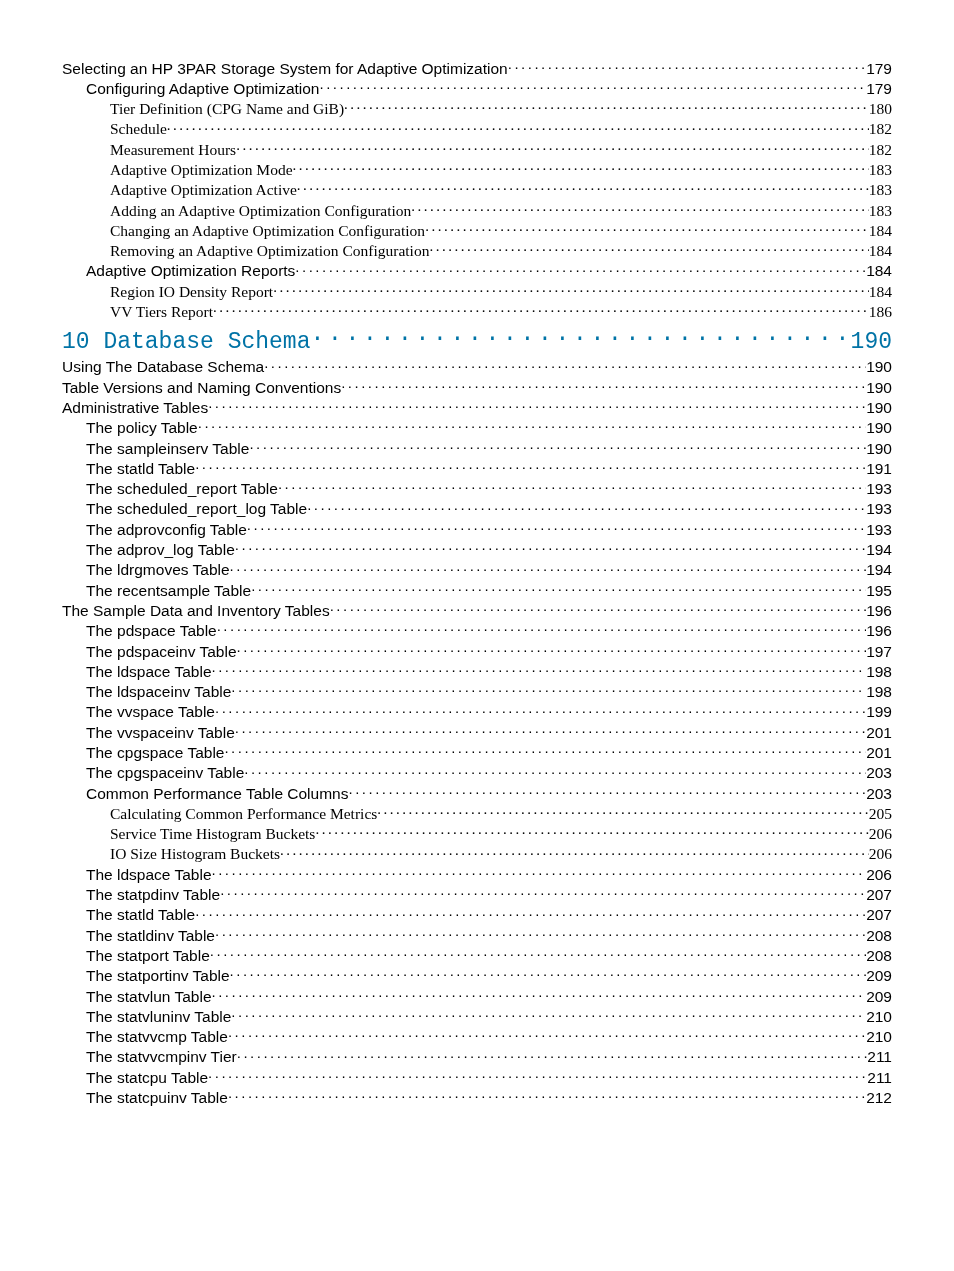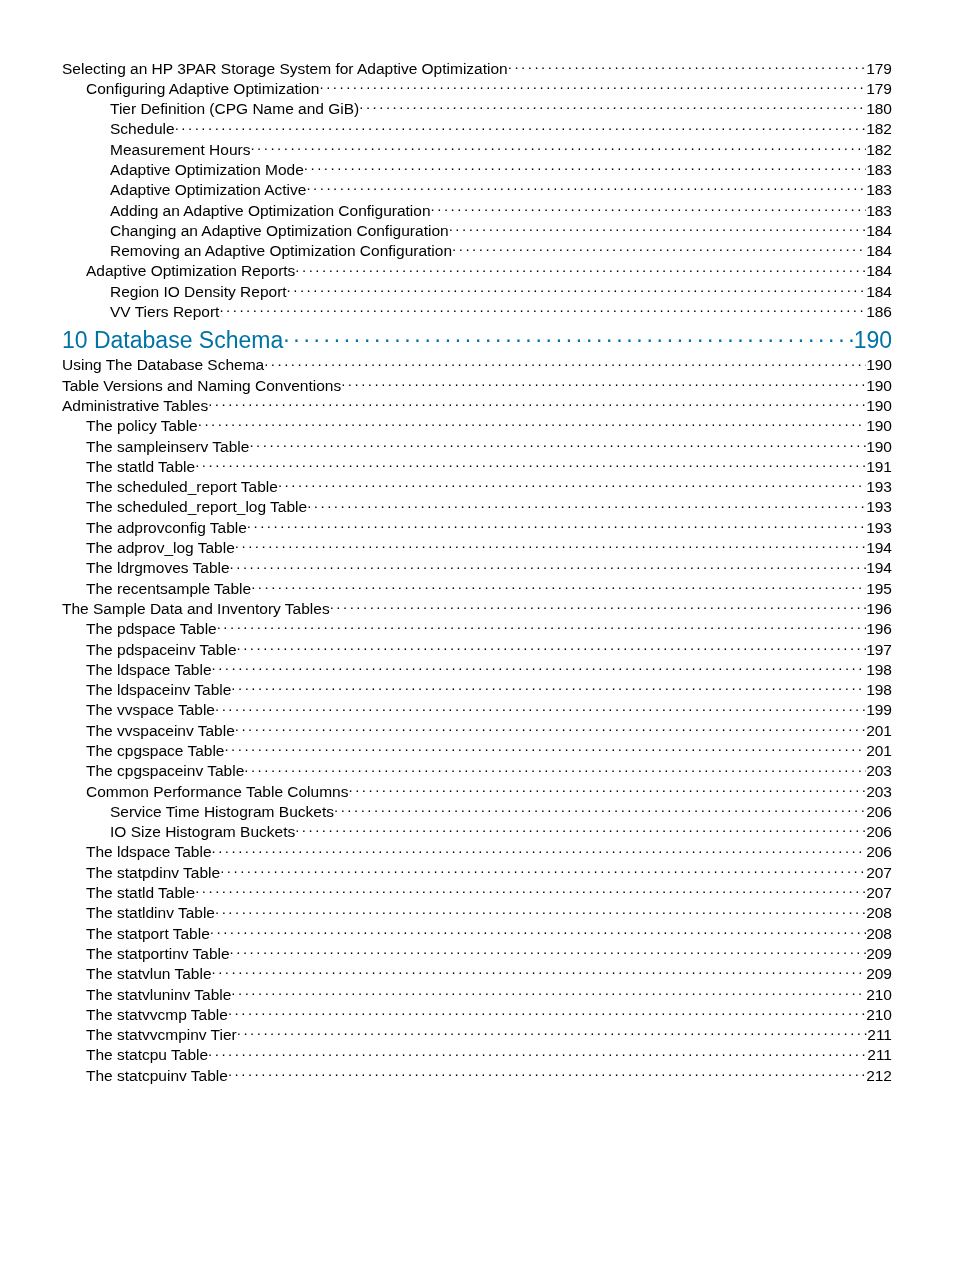--- a/index.html
+++ b/index.html
@@ -38,34 +38,34 @@
     right: 0;
     bottom: 0;
     letter-spacing: 2.5px;
     white-space: nowrap;
     overflow: hidden;
     font-size: 15px;
   }
   .toc-row .page-no {
     flex: 0 0 auto;
   }
-  .color-blue { color: #0073a6; }
+  .color-blue { color: #0073a6; font-family: Liberation Mono, monospace; }
   .chapter-row {
     font-size: 23px;
     line-height: 28px;
     margin-top: 3px;
     margin-bottom: 1px;
   }
   .chapter-row .leader::after {
     letter-spacing: 3.7px;
     font-size: 23px;
   }
   .lvl0 { padding-left: 0px; }
   .lvl1 { padding-left: 24px; }
-  .lvl2 { padding-left: 48px; }
+  .lvl2 { padding-left: 48px; font-family: Liberation Serif, serif; }
 </style>
 </head>
 <body>
 
 <div class="page">
   <div id="toc-container">
       <div class="toc-row lvl0">
         <span class="title">Selecting an HP 3PAR Storage System for Adaptive Optimization</span>
         <span class="leader"></span>
         <span class="page-no">179</span>
@@ -239,20 +239,25 @@
         <span class="title">The cpgspaceinv Table</span>
         <span class="leader"></span>
         <span class="page-no">203</span>
       </div>
       <div class="toc-row lvl1">
         <span class="title">Common Performance Table Columns</span>
         <span class="leader"></span>
         <span class="page-no">203</span>
       </div>
       <div class="toc-row lvl2">
+        <span class="title">Calculating Common Performance Metrics</span>
+        <span class="leader"></span>
+        <span class="page-no">205</span>
+      </div>
+      <div class="toc-row lvl2">
         <span class="title">Service Time Histogram Buckets</span>
         <span class="leader"></span>
         <span class="page-no">206</span>
       </div>
       <div class="toc-row lvl2">
         <span class="title">IO Size Histogram Buckets</span>
         <span class="leader"></span>
         <span class="page-no">206</span>
       </div>
       <div class="toc-row lvl1">

